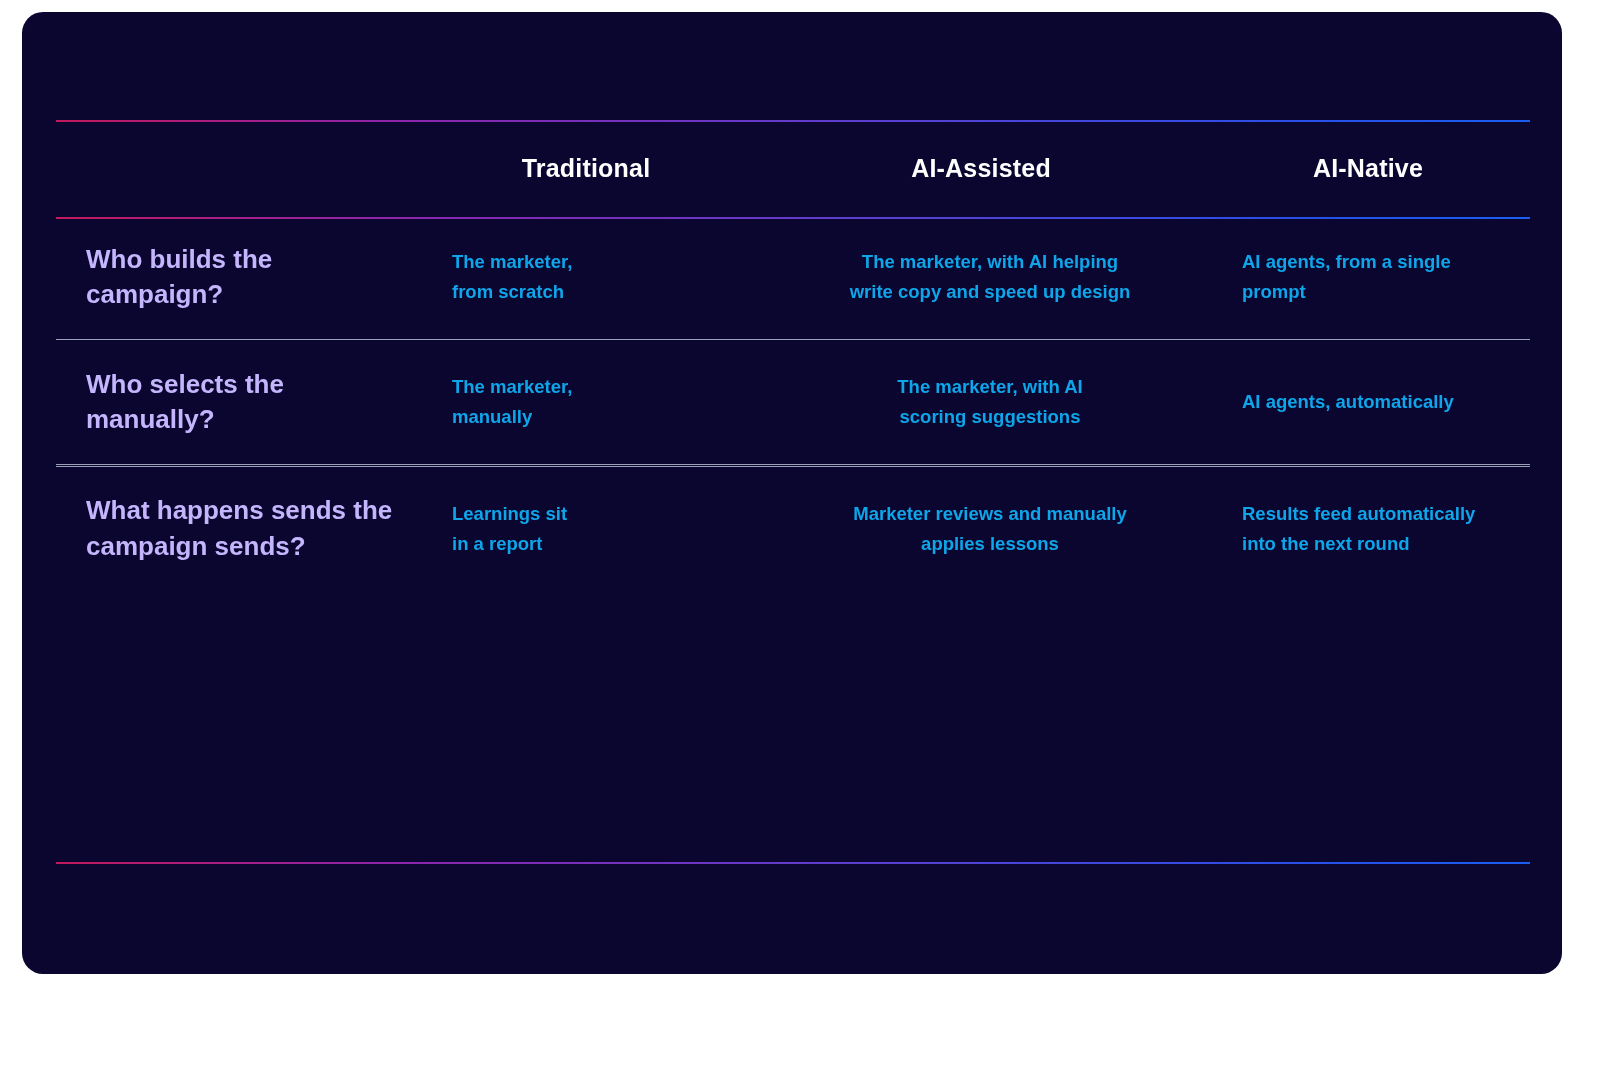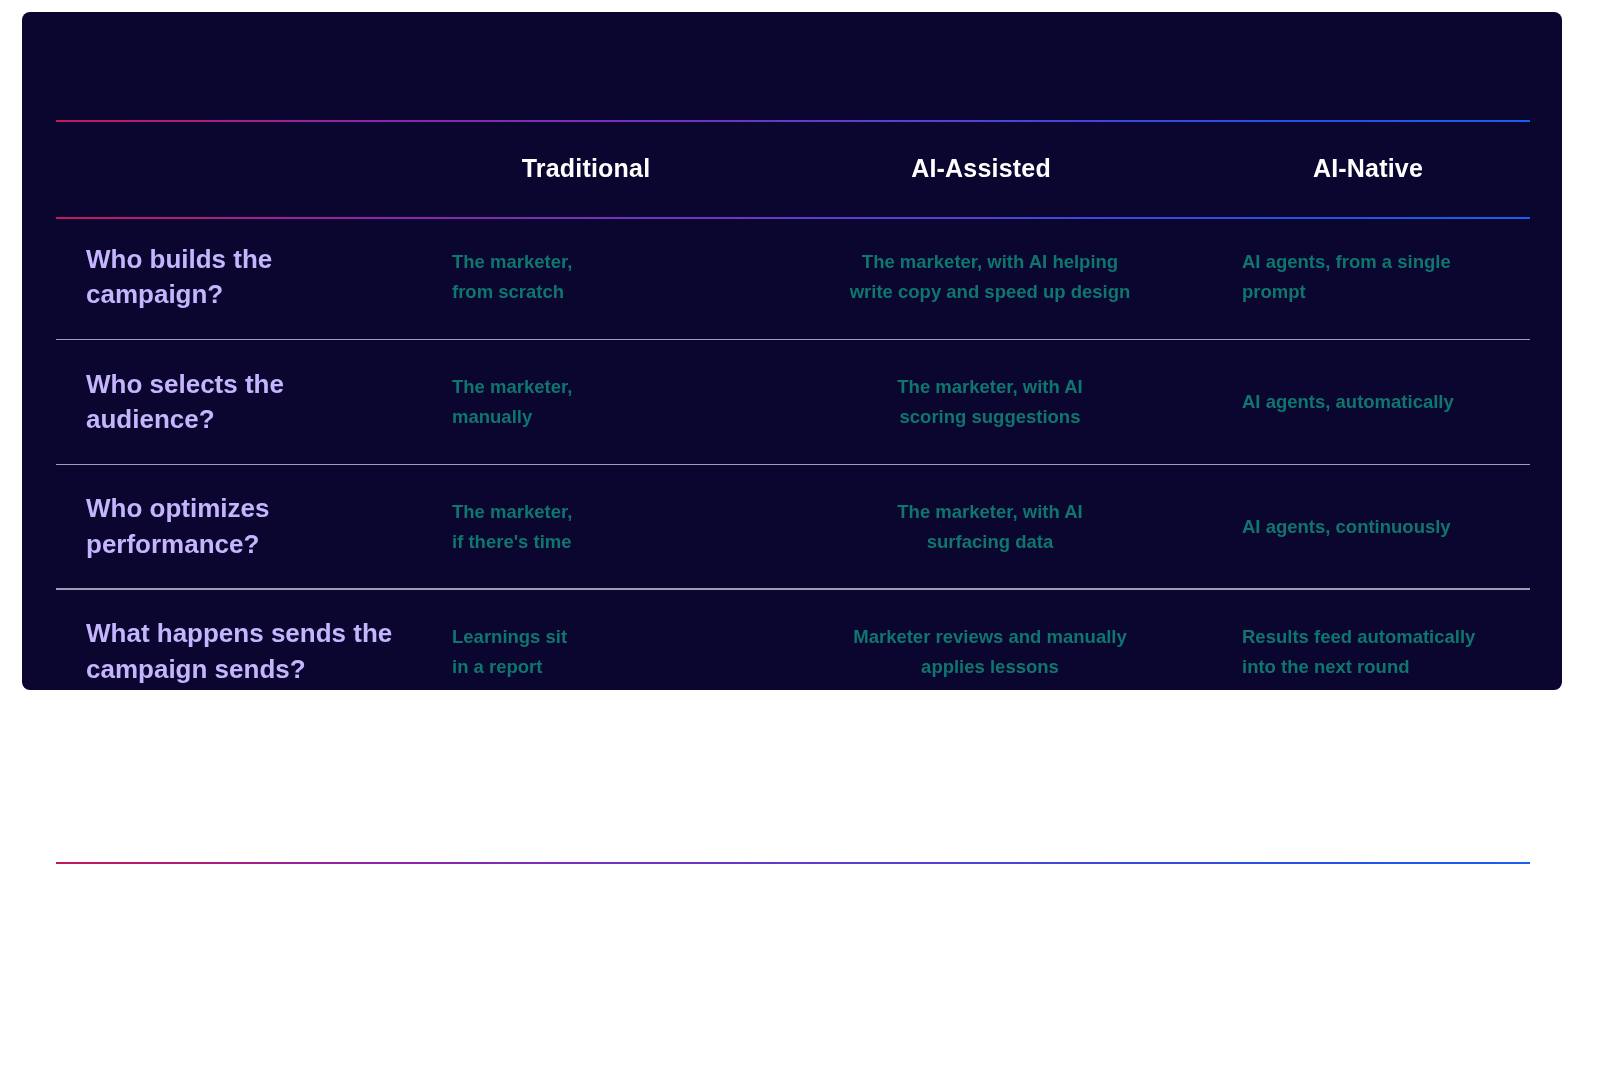--- a/index.html
+++ b/index.html
@@ -18,23 +18,23 @@
     height: 1078px;
     background: #ffffff;
     overflow: hidden;
   }
 
   .card {
     position: absolute;
     left: 22px;
     top: 12px;
     width: 1540px;
-    height: 678px;
+    height: 962px;
     background: #0a0630;
-    border-radius: 8px;
+    border-radius: 21px;
   }
 
   .table-wrap {
     position: absolute;
     left: 34px;
     top: 108px;
     width: 1474px;
   }
 
   table.comparison {
@@ -88,21 +88,21 @@
 
   .q-cell {
     color: #c4b5fd;
     font-size: 26px;
     font-weight: bold;
     line-height: 1.36;
     padding: 26px 10px 26px 30px;
   }
 
   .v-cell {
-    color: #0f766e;
+    color: #0ea5e9;
     font-size: 18.5px;
     font-weight: bold;
     line-height: 1.62;
     padding: 26px 18px;
   }
   .v-cell.col-trad { padding-left: 36px; }
   .v-cell.col-assist { padding-left: 36px; text-align: center; }
   .v-cell.col-native { padding-left: 36px; }
 
   tr.divider-row td {
@@ -164,52 +164,38 @@
             </td>
           </tr>
           <tr class="divider-row">
             <td colspan="4" class="row-sep-td">
               <div class="rule-solid"></div>
             </td>
           </tr>
 
           <tr>
             <td>
-              <div class="q-cell">Who selects the audience?</div>
+              <div class="q-cell">Who selects the manually?</div>
             </td>
             <td>
               <div class="v-cell col-trad">The marketer,<br>manually</div>
             </td>
             <td>
               <div class="v-cell col-assist">The marketer, with AI<br>scoring suggestions</div>
             </td>
             <td>
               <div class="v-cell col-native">AI agents, automatically</div>
             </td>
           </tr>
           <tr class="divider-row">
             <td colspan="4" class="row-sep-td">
               <div class="rule-solid"></div>
             </td>
           </tr>
 
-          <tr>
-            <td>
-              <div class="q-cell">Who optimizes performance?</div>
-            </td>
-            <td>
-              <div class="v-cell col-trad">The marketer,<br>if there's time</div>
-            </td>
-            <td>
-              <div class="v-cell col-assist">The marketer, with AI<br>surfacing data</div>
-            </td>
-            <td>
-              <div class="v-cell col-native">AI agents, continuously</div>
-            </td>
-          </tr>
           <tr class="divider-row">
             <td colspan="4" class="row-sep-td">
               <div class="rule-solid"></div>
             </td>
           </tr>
 
           <tr>
             <td>
               <div class="q-cell">What happens sends the campaign sends?</div>
             </td>

